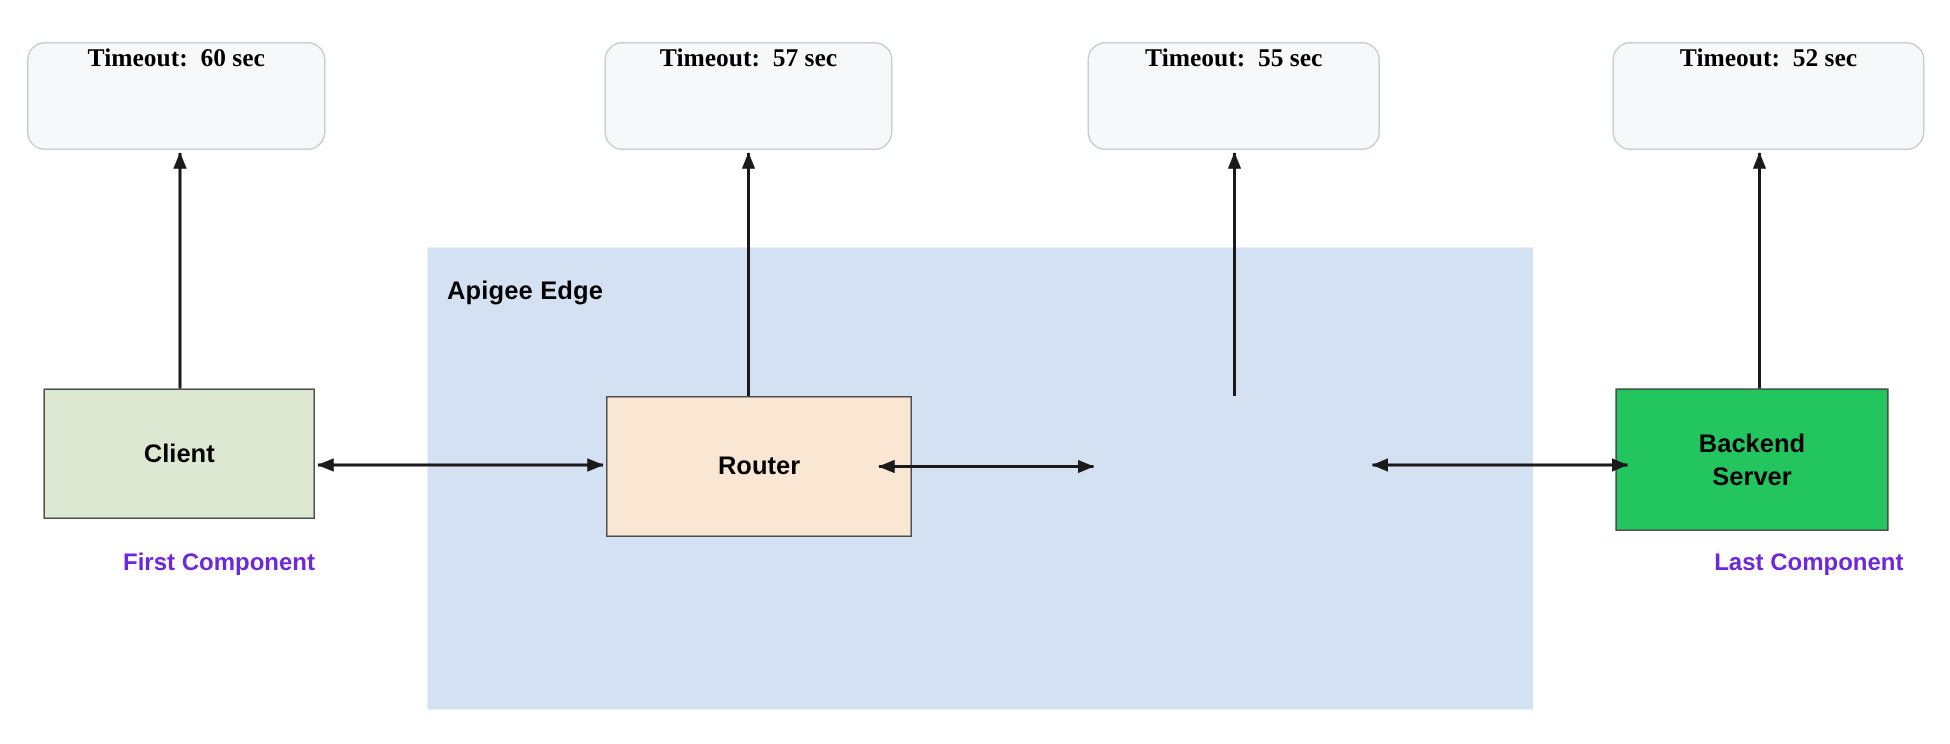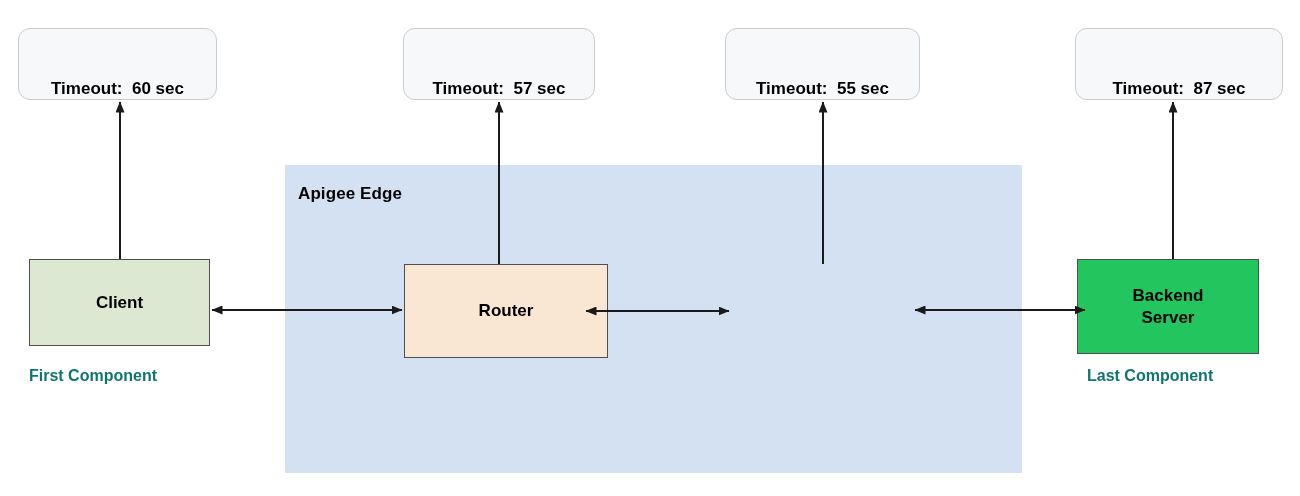--- a/index.html
+++ b/index.html
@@ -38,22 +38,23 @@
 
   
   .timeout-box {
     position: absolute;
     height: 72px;
     background: #f6f8fa;
     border: 1px solid #c8cdd2;
     border-radius: 12px;
     box-sizing: border-box;
     display: flex;
-    align-items: flex-end;
+    align-items: flex-start;
     justify-content: center;
+    font-family: Liberation Serif, serif;
   }
   .timeout-text {
     font-size: 17px;
     font-weight: bold;
     color: #000000;
     white-space: pre;
   }
 
   
   .node {
@@ -71,23 +72,23 @@
     color: #000000;
     line-height: 1.28;
     white-space: pre-line;
   }
 
   
   .caption {
     position: absolute;
     font-size: 16px;
     font-weight: bold;
-    color: #0f766e;
+    color: #6d28d9;
     white-space: nowrap;
-    text-align: left;
+    text-align: right;
   }
 
   
   .arrow-layer {
     position: absolute;
     left: 0;
     top: 0;
     width: 1300px;
     height: 496px;
     pointer-events: none;
@@ -107,21 +108,21 @@
 
   <div class="timeout-box" style="left:403px; top:28px; width:192px;">
     <span class="timeout-text">Timeout:  57 sec</span>
   </div>
 
   <div class="timeout-box" style="left:725px; top:28px; width:195px;">
     <span class="timeout-text">Timeout:  55 sec</span>
   </div>
 
   <div class="timeout-box" style="left:1075px; top:28px; width:208px;">
-    <span class="timeout-text">Timeout:  87 sec</span>
+    <span class="timeout-text">Timeout:  52 sec</span>
   </div>
 
   <div class="node" style="left:29px; top:259px; width:181px; height:87px; background:#dde8d3;">
     <span class="node-label">Client</span>
   </div>
 
   <div class="node" style="left:404px; top:264px; width:204px; height:94px; background:#fae7d3;">
     <span class="node-label">Router</span>
   </div>
 

